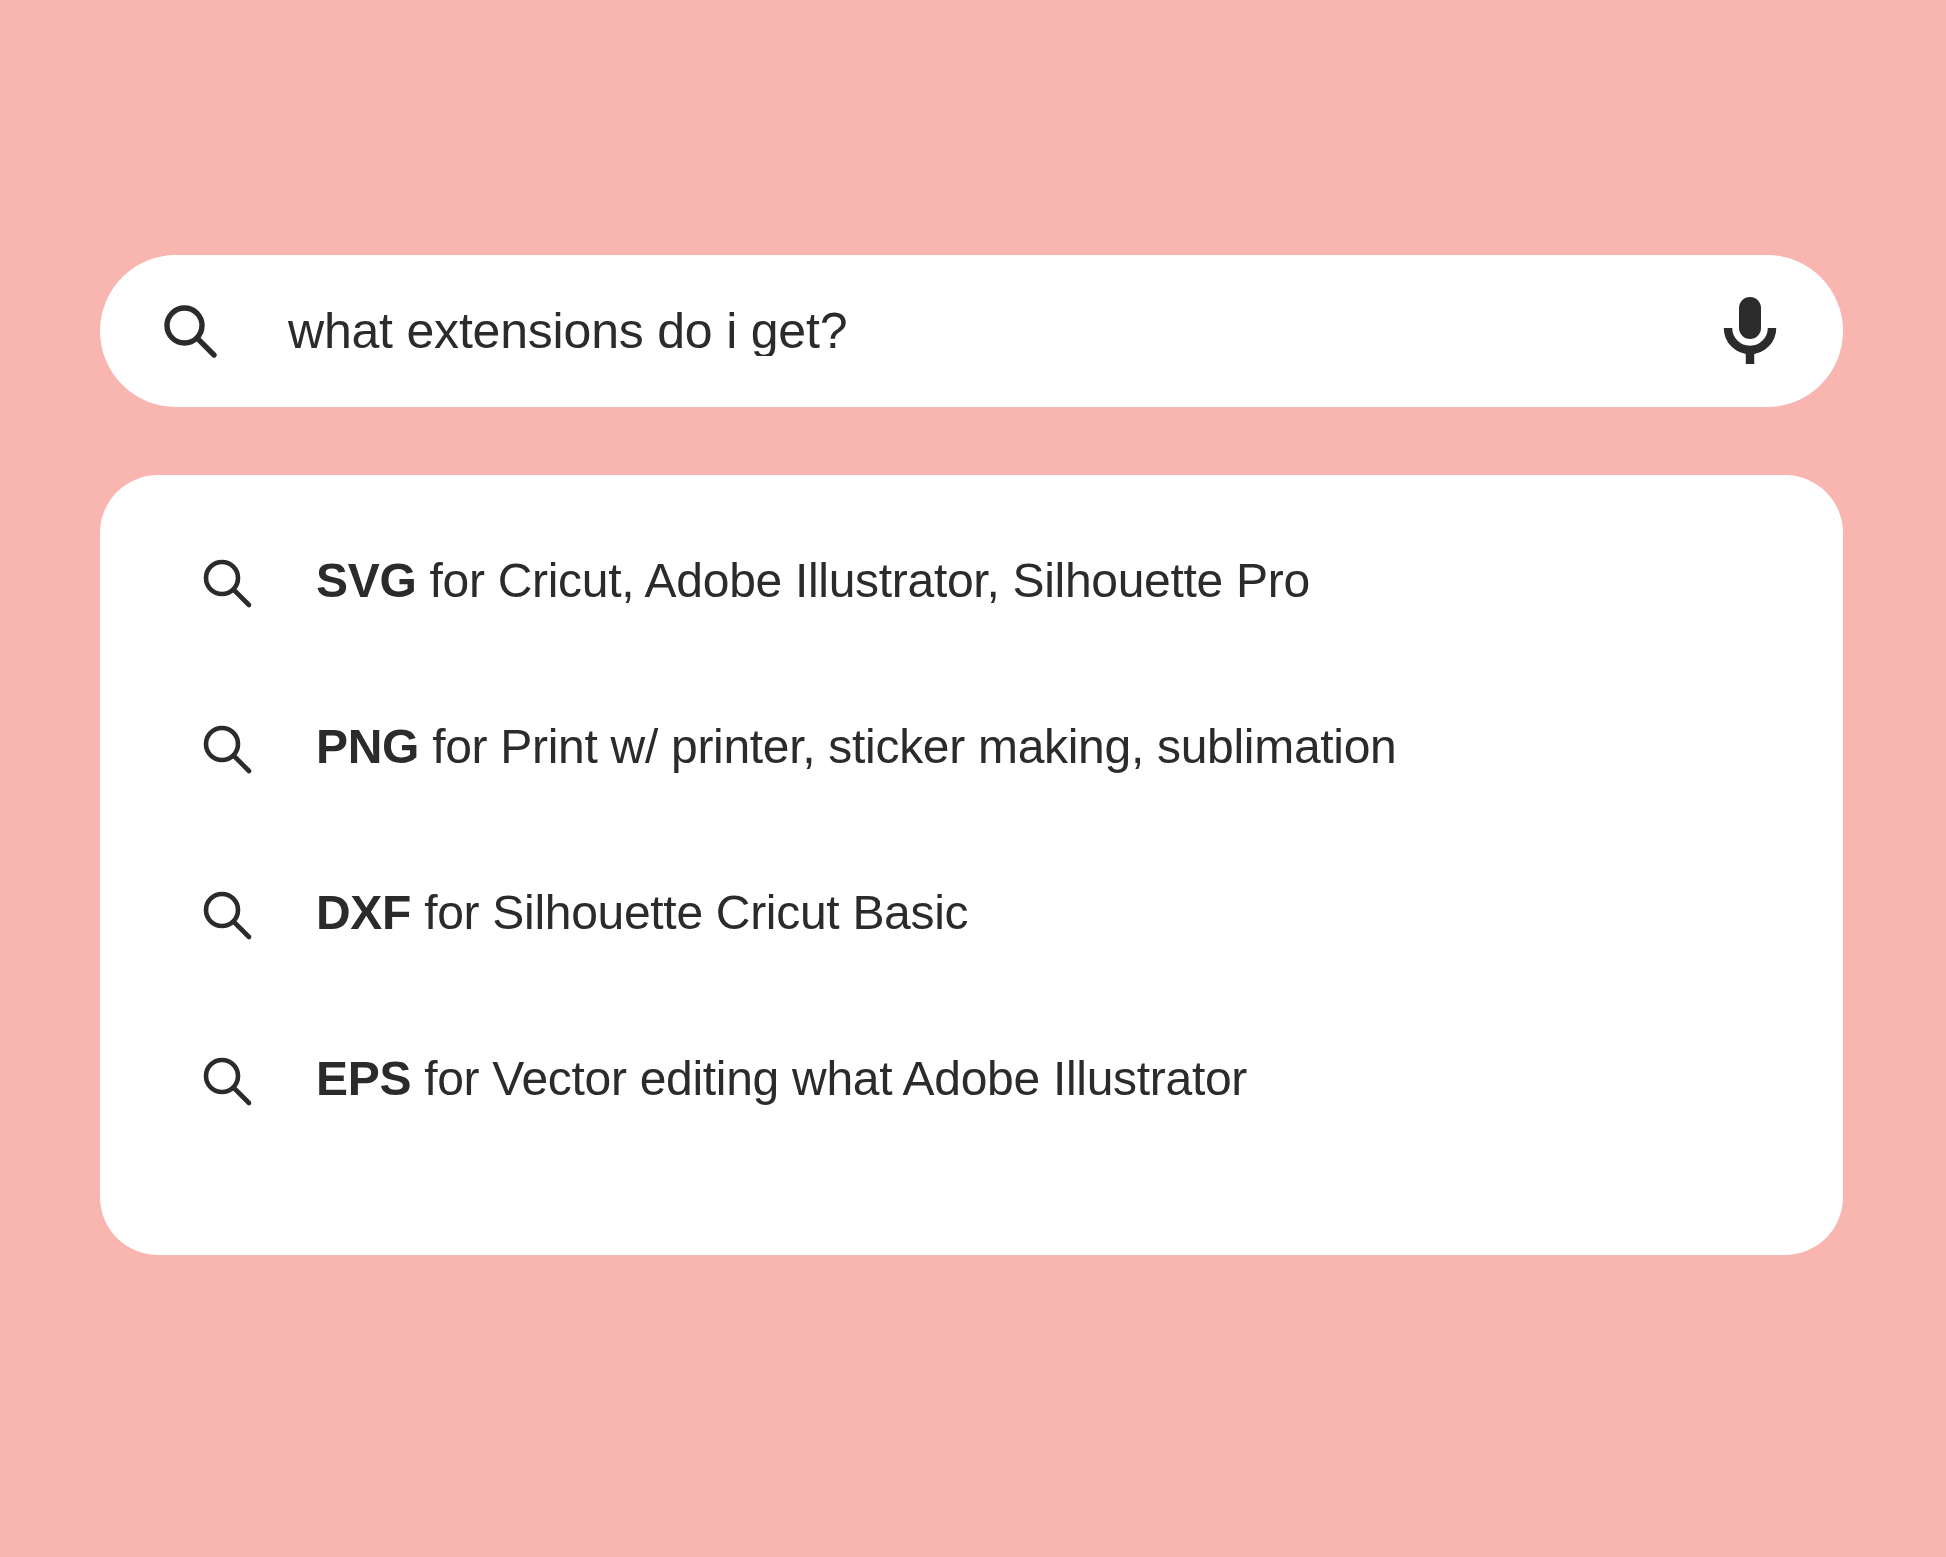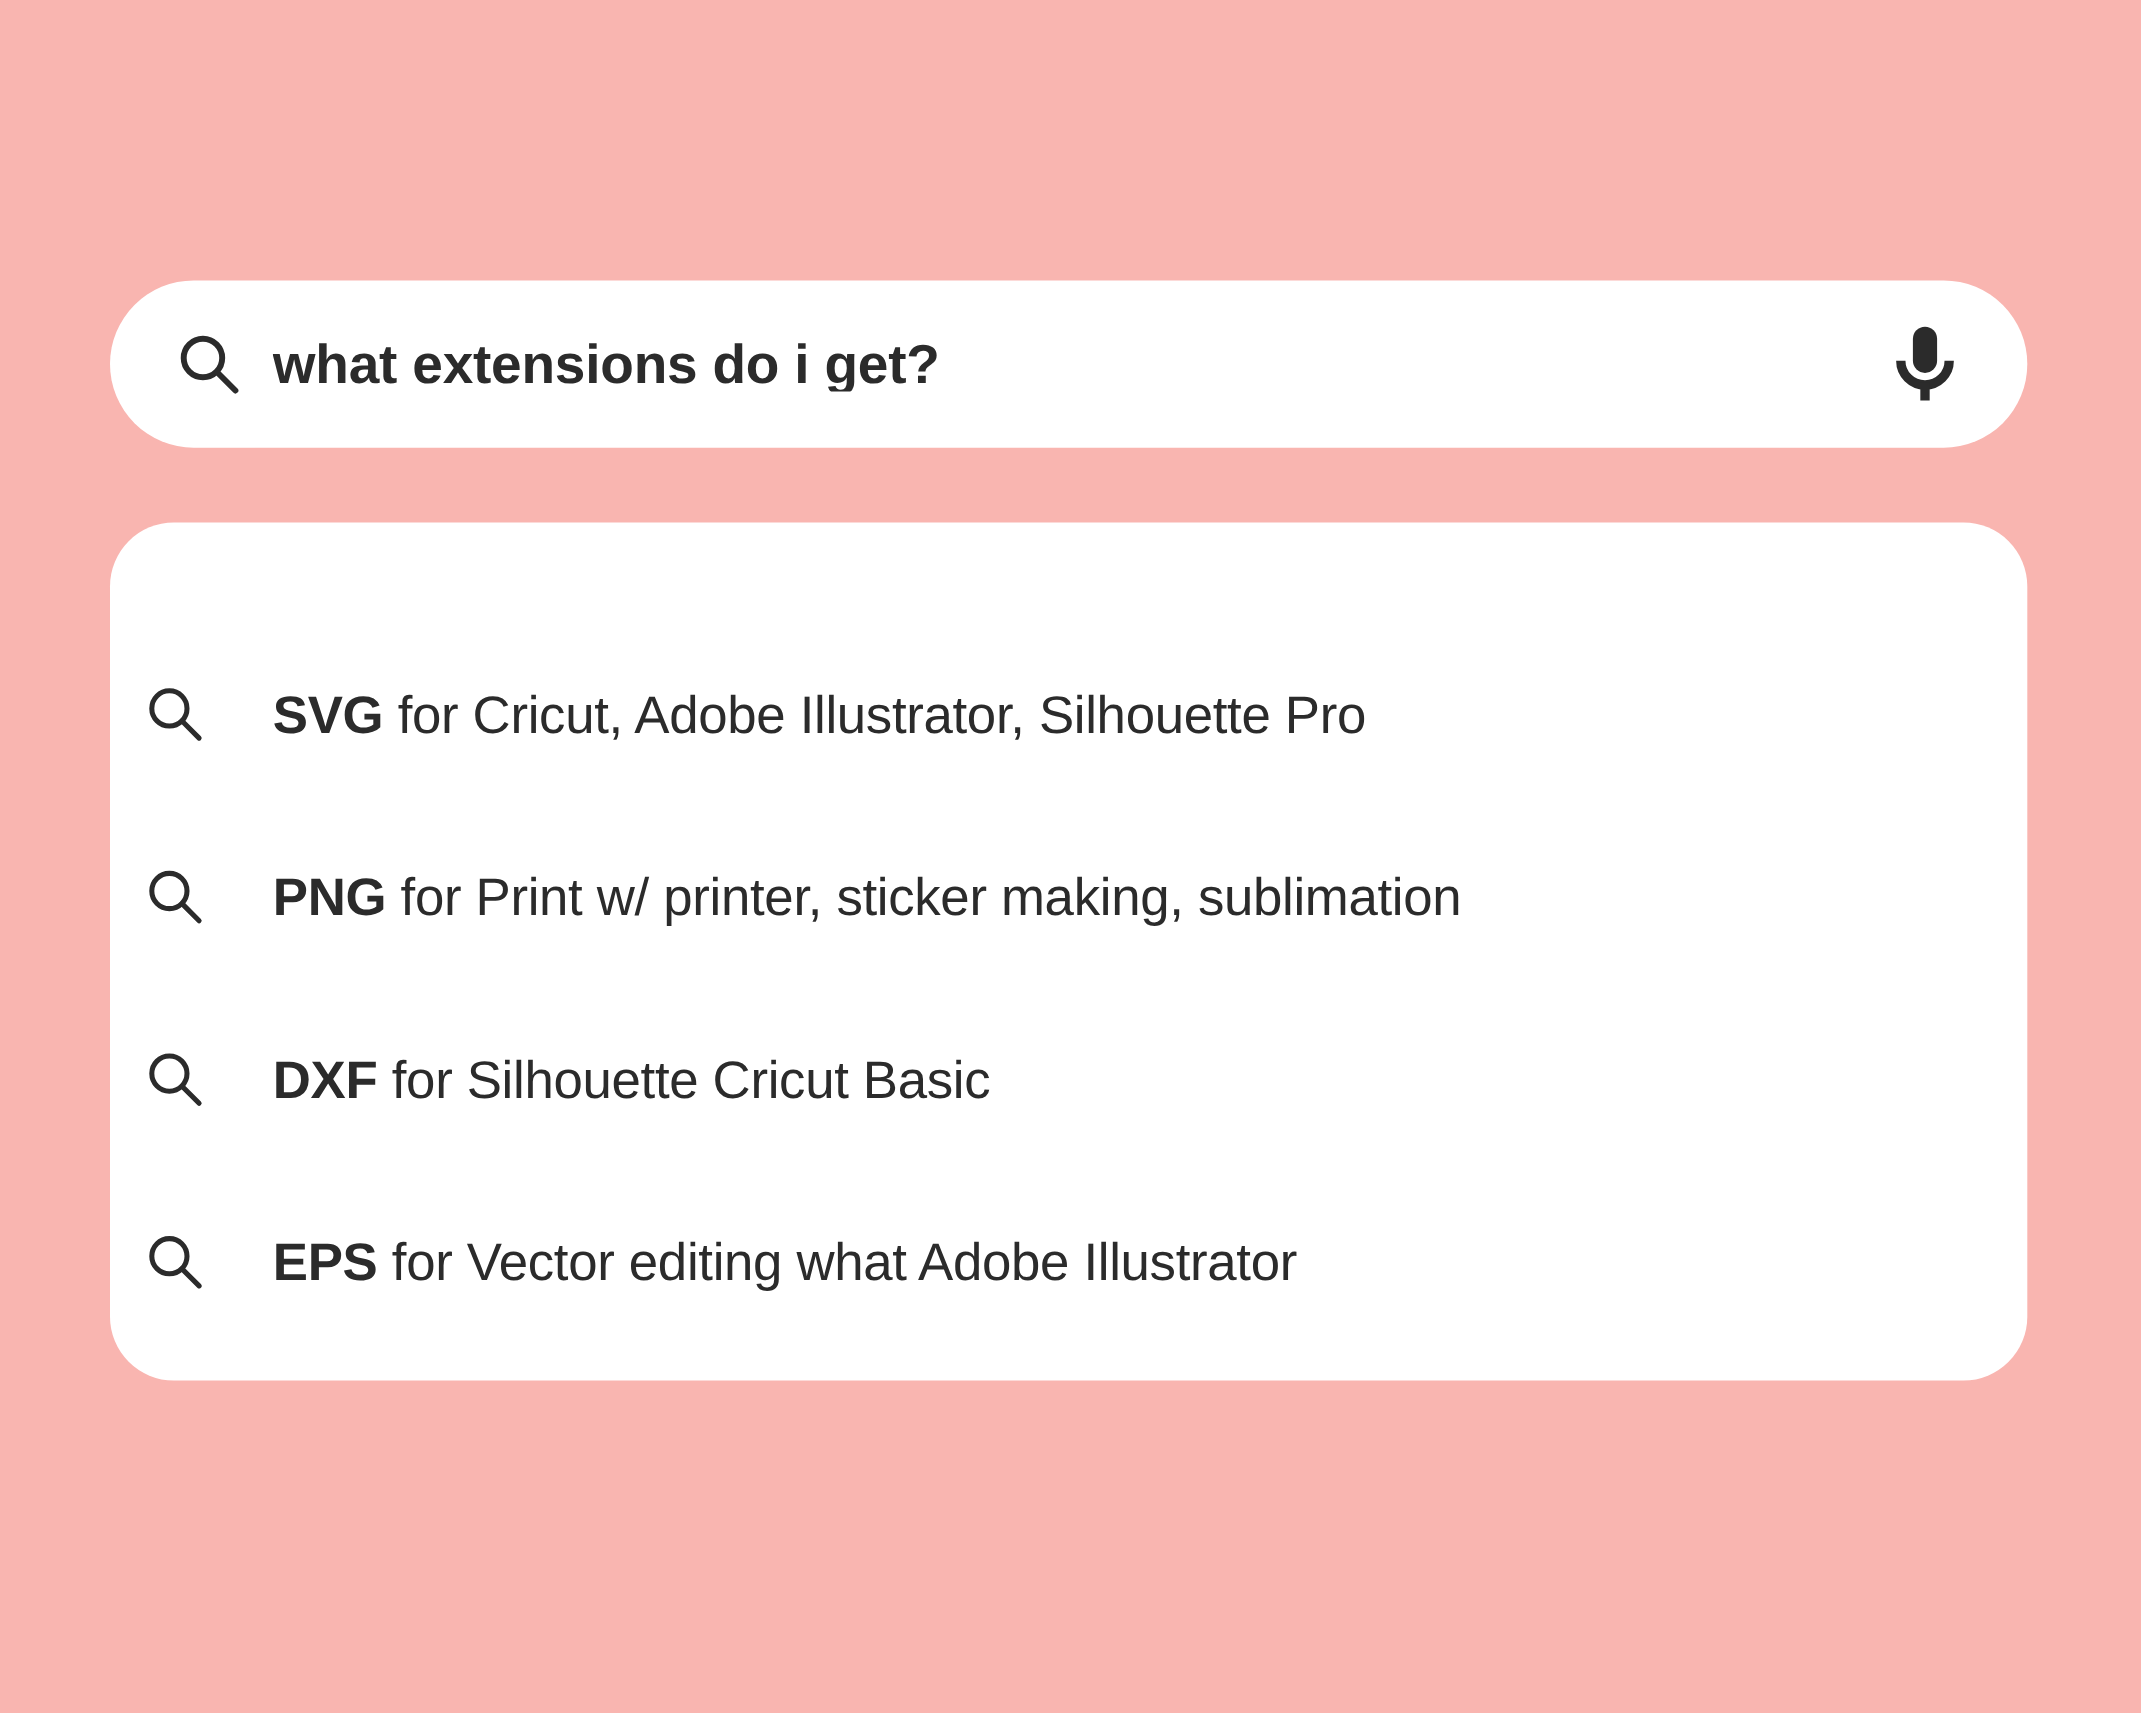--- a/index.html
+++ b/index.html
@@ -41,28 +41,28 @@
 
   .search-bar .magnifier {
     flex: 0 0 auto;
     width: 60px;
     height: 60px;
     display: block;
   }
 
   .search-query {
     flex: 1 1 auto;
-    margin-left: 28px;
+    margin-left: 68px;
     font-size: 50px;
     line-height: 1;
     color: #2b2b2b;
     letter-spacing: -0.2px;
     white-space: nowrap;
     overflow: hidden;
-    font-weight: 700;
+    font-weight: 400;
   }
 
   .mic-btn {
     flex: 0 0 auto;
     width: 62px;
     height: 72px;
     display: block;
     margin-right: 10px;
   }
 
@@ -77,23 +77,23 @@
     border-radius: 58px;
     box-sizing: border-box;
     padding: 58px 0 58px 0;
     display: flex;
     flex-direction: column;
     justify-content: space-around;
   }
 
   .result-row {
     display: flex;
-    align-items: flex-end;
+    align-items: flex-start;
     box-sizing: border-box;
-    padding: 0 60px 0 32px;
+    padding: 0 60px 0 100px;
     height: 120px;
   }
 
   .result-row .magnifier {
     flex: 0 0 auto;
     width: 54px;
     height: 54px;
     display: block;
   }
 

